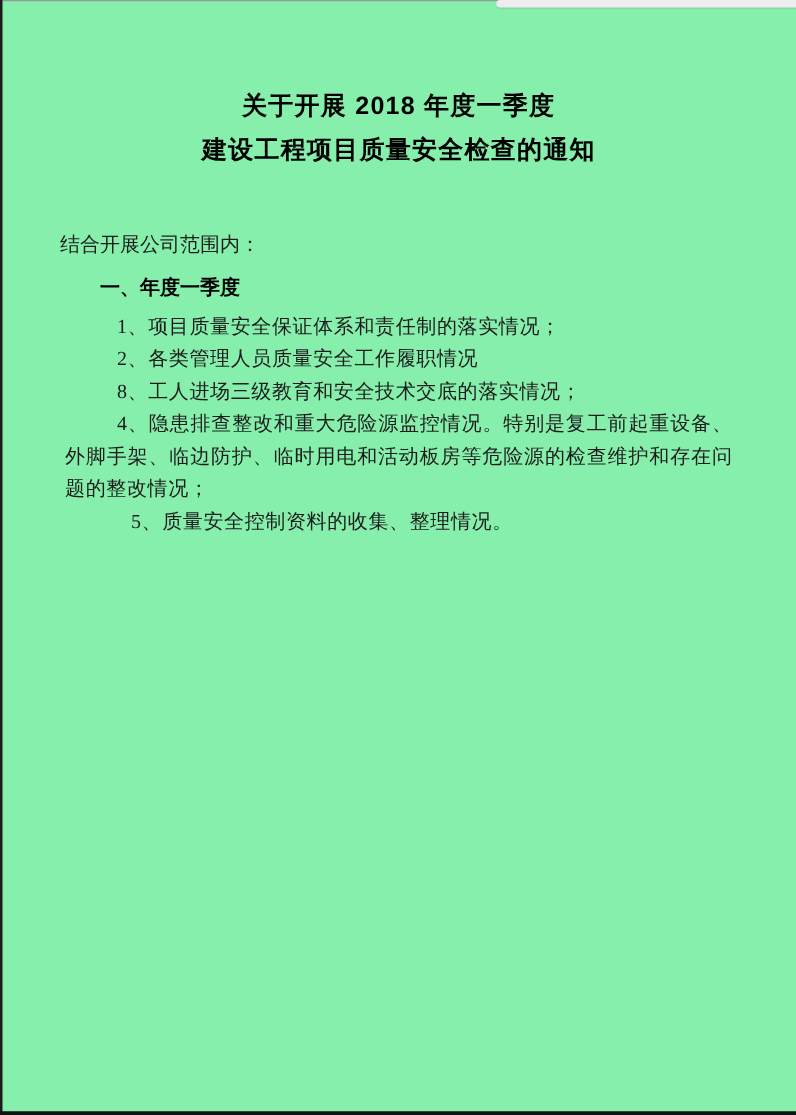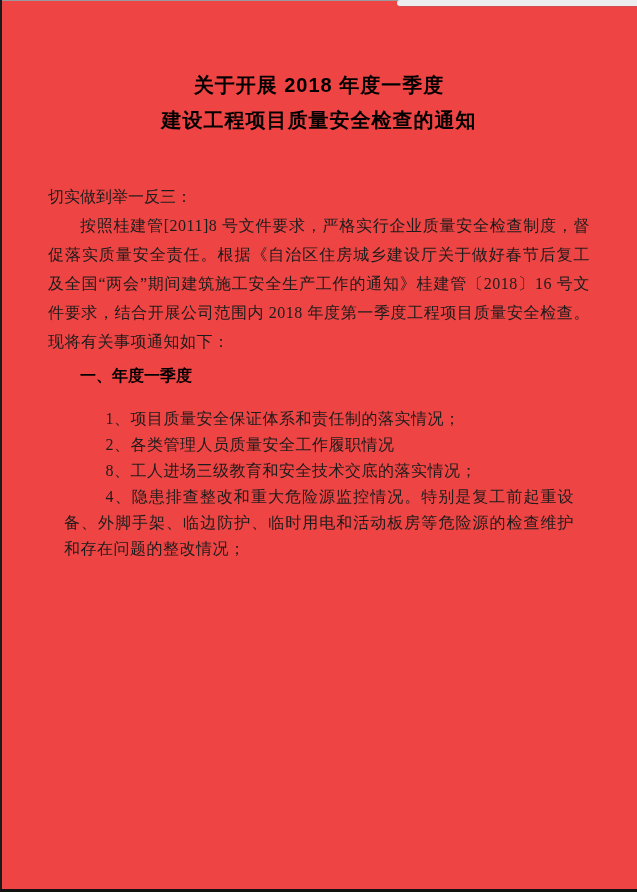--- a/index.html
+++ b/index.html
@@ -4,21 +4,21 @@
 <style>
   html, body {
     margin: 0;
     padding: 0;
     background: #ffffff;
   }
   .page {
     position: relative;
     width: 637px;
     height: 892px;
-    background: #ef4444;
+    background: #86efac;
     overflow: hidden;
     font-family: "Liberation Serif", "DejaVu Serif", serif;
     color: #1c1c1c;
   }
   
   .edge-left {
     position: absolute;
     left: 0; top: 0;
     width: 2px; height: 892px;
     background: #1b1b1b;
@@ -76,21 +76,21 @@
     font-weight: bold;
     font-size: 16px;
     line-height: 29px;
     text-indent: 2em;
     color: #000000;
   }
   .heading-1 { margin-top: 5px; }
   .heading-2 { margin-top: 6px; margin-bottom: 4px; }
   .heading-3 { margin-top: 12px; }
   .checklist {
-    margin: 16px;
+    margin: 4px;
     font-size: 16px;
     line-height: 26px;
     letter-spacing: 0.5px;
   }
   .checklist-item {
     text-align: justify;
     text-indent: 2.6em;
   }
   .checklist-item.indent-more {
     text-indent: 3.3em;
@@ -106,30 +106,30 @@
   <div class="edge-left"></div>
   <div class="edge-bottom"></div>
 
   <div class="content">
 
     <div class="doc-title">
       <div>关于开展 2018 年度一季度</div>
       <div>建设工程项目质量安全检查的通知</div>
     </div>
 
-    <div class="salutation">切实做到举一反三：</div>
+    <div class="salutation">结合开展公司范围内：</div>
 
-    <p class="para">按照桂建管[2011]8 号文件要求，严格实行企业质量安全检查制度，督促落实质量安全责任。根据《自治区住房城乡建设厅关于做好春节后复工及全国“两会”期间建筑施工安全生产工作的通知》桂建管〔2018〕16 号文件要求，结合开展公司范围内 2018 年度第一季度工程项目质量安全检查。现将有关事项通知如下：</p>
 
     <div class="heading heading-1">一、年度一季度</div>
 
 
 
     <div class="checklist">
       <div class="checklist-item">1、项目质量安全保证体系和责任制的落实情况；</div>
       <div class="checklist-item">2、各类管理人员质量安全工作履职情况</div>
       <div class="checklist-item">8、工人进场三级教育和安全技术交底的落实情况；</div>
       <div class="checklist-item">4、隐患排查整改和重大危险源监控情况。特别是复工前起重设备、外脚手架、临边防护、临时用电和活动板房等危险源的检查维护和存在问题的整改情况；</div>
+      <div class="checklist-item indent-more">5、质量安全控制资料的收集、整理情况。</div>
     </div>
 
 
   </div>
 </div>
 
 </body></html>

